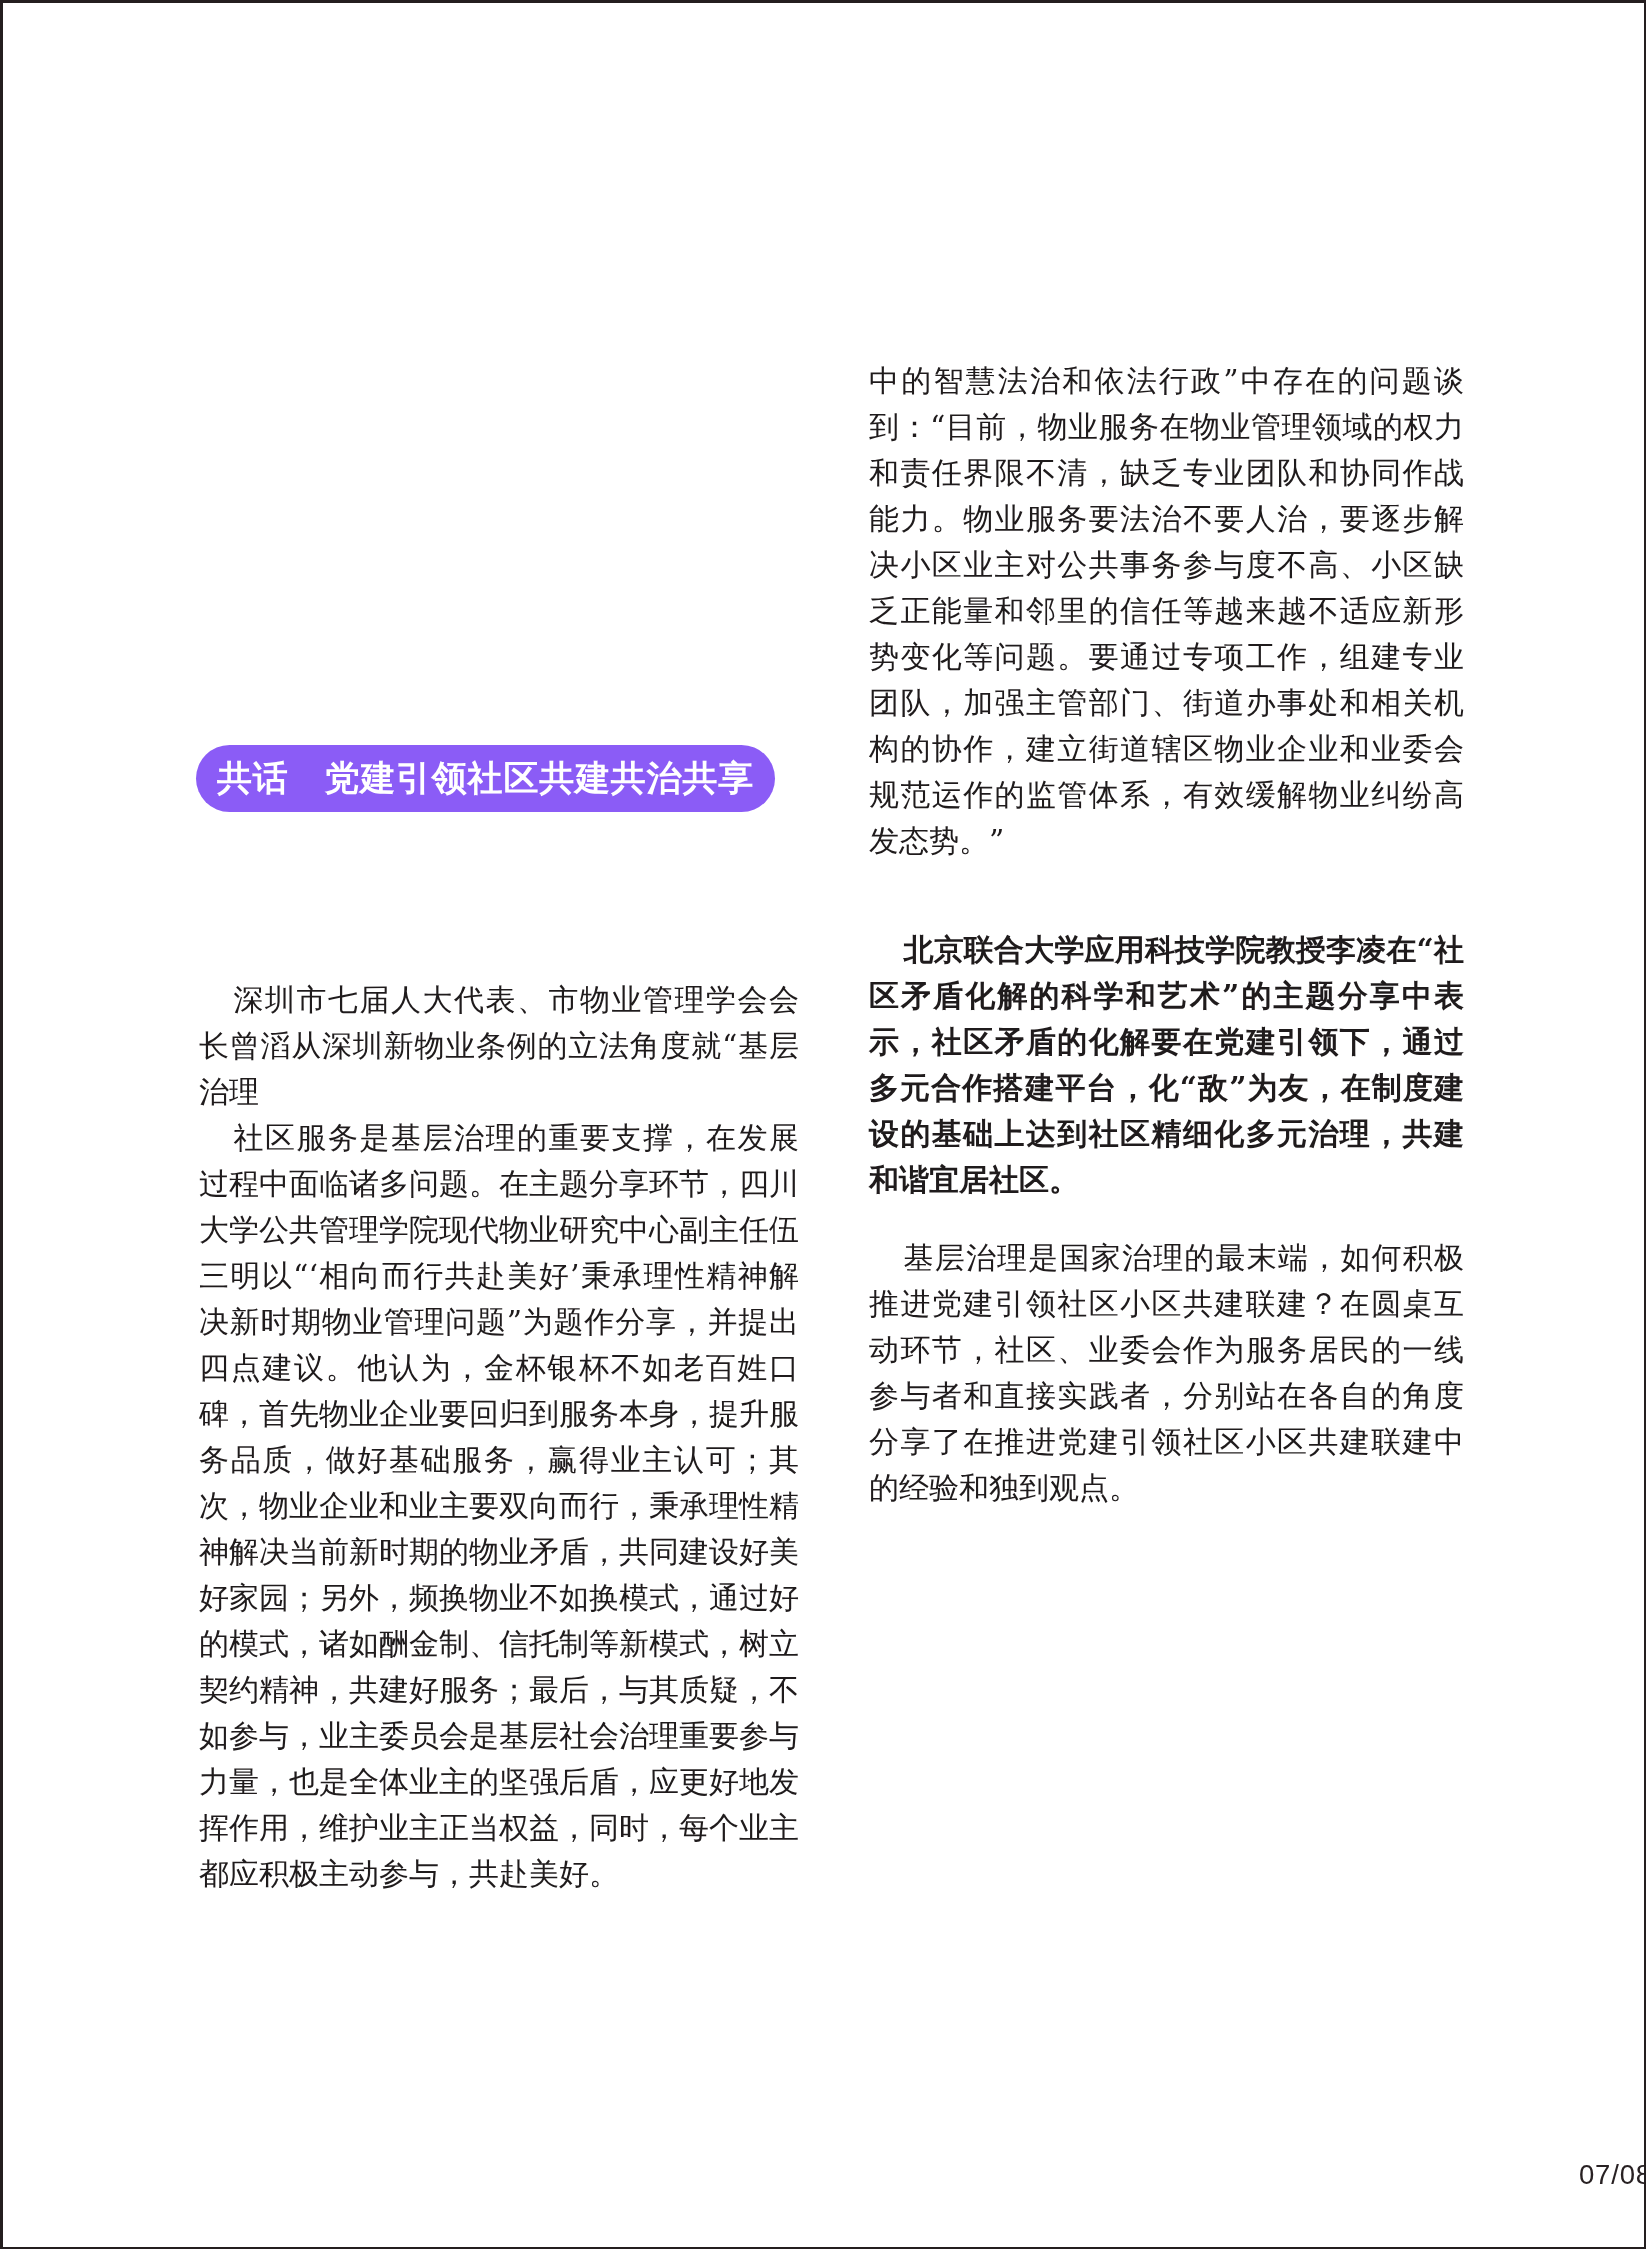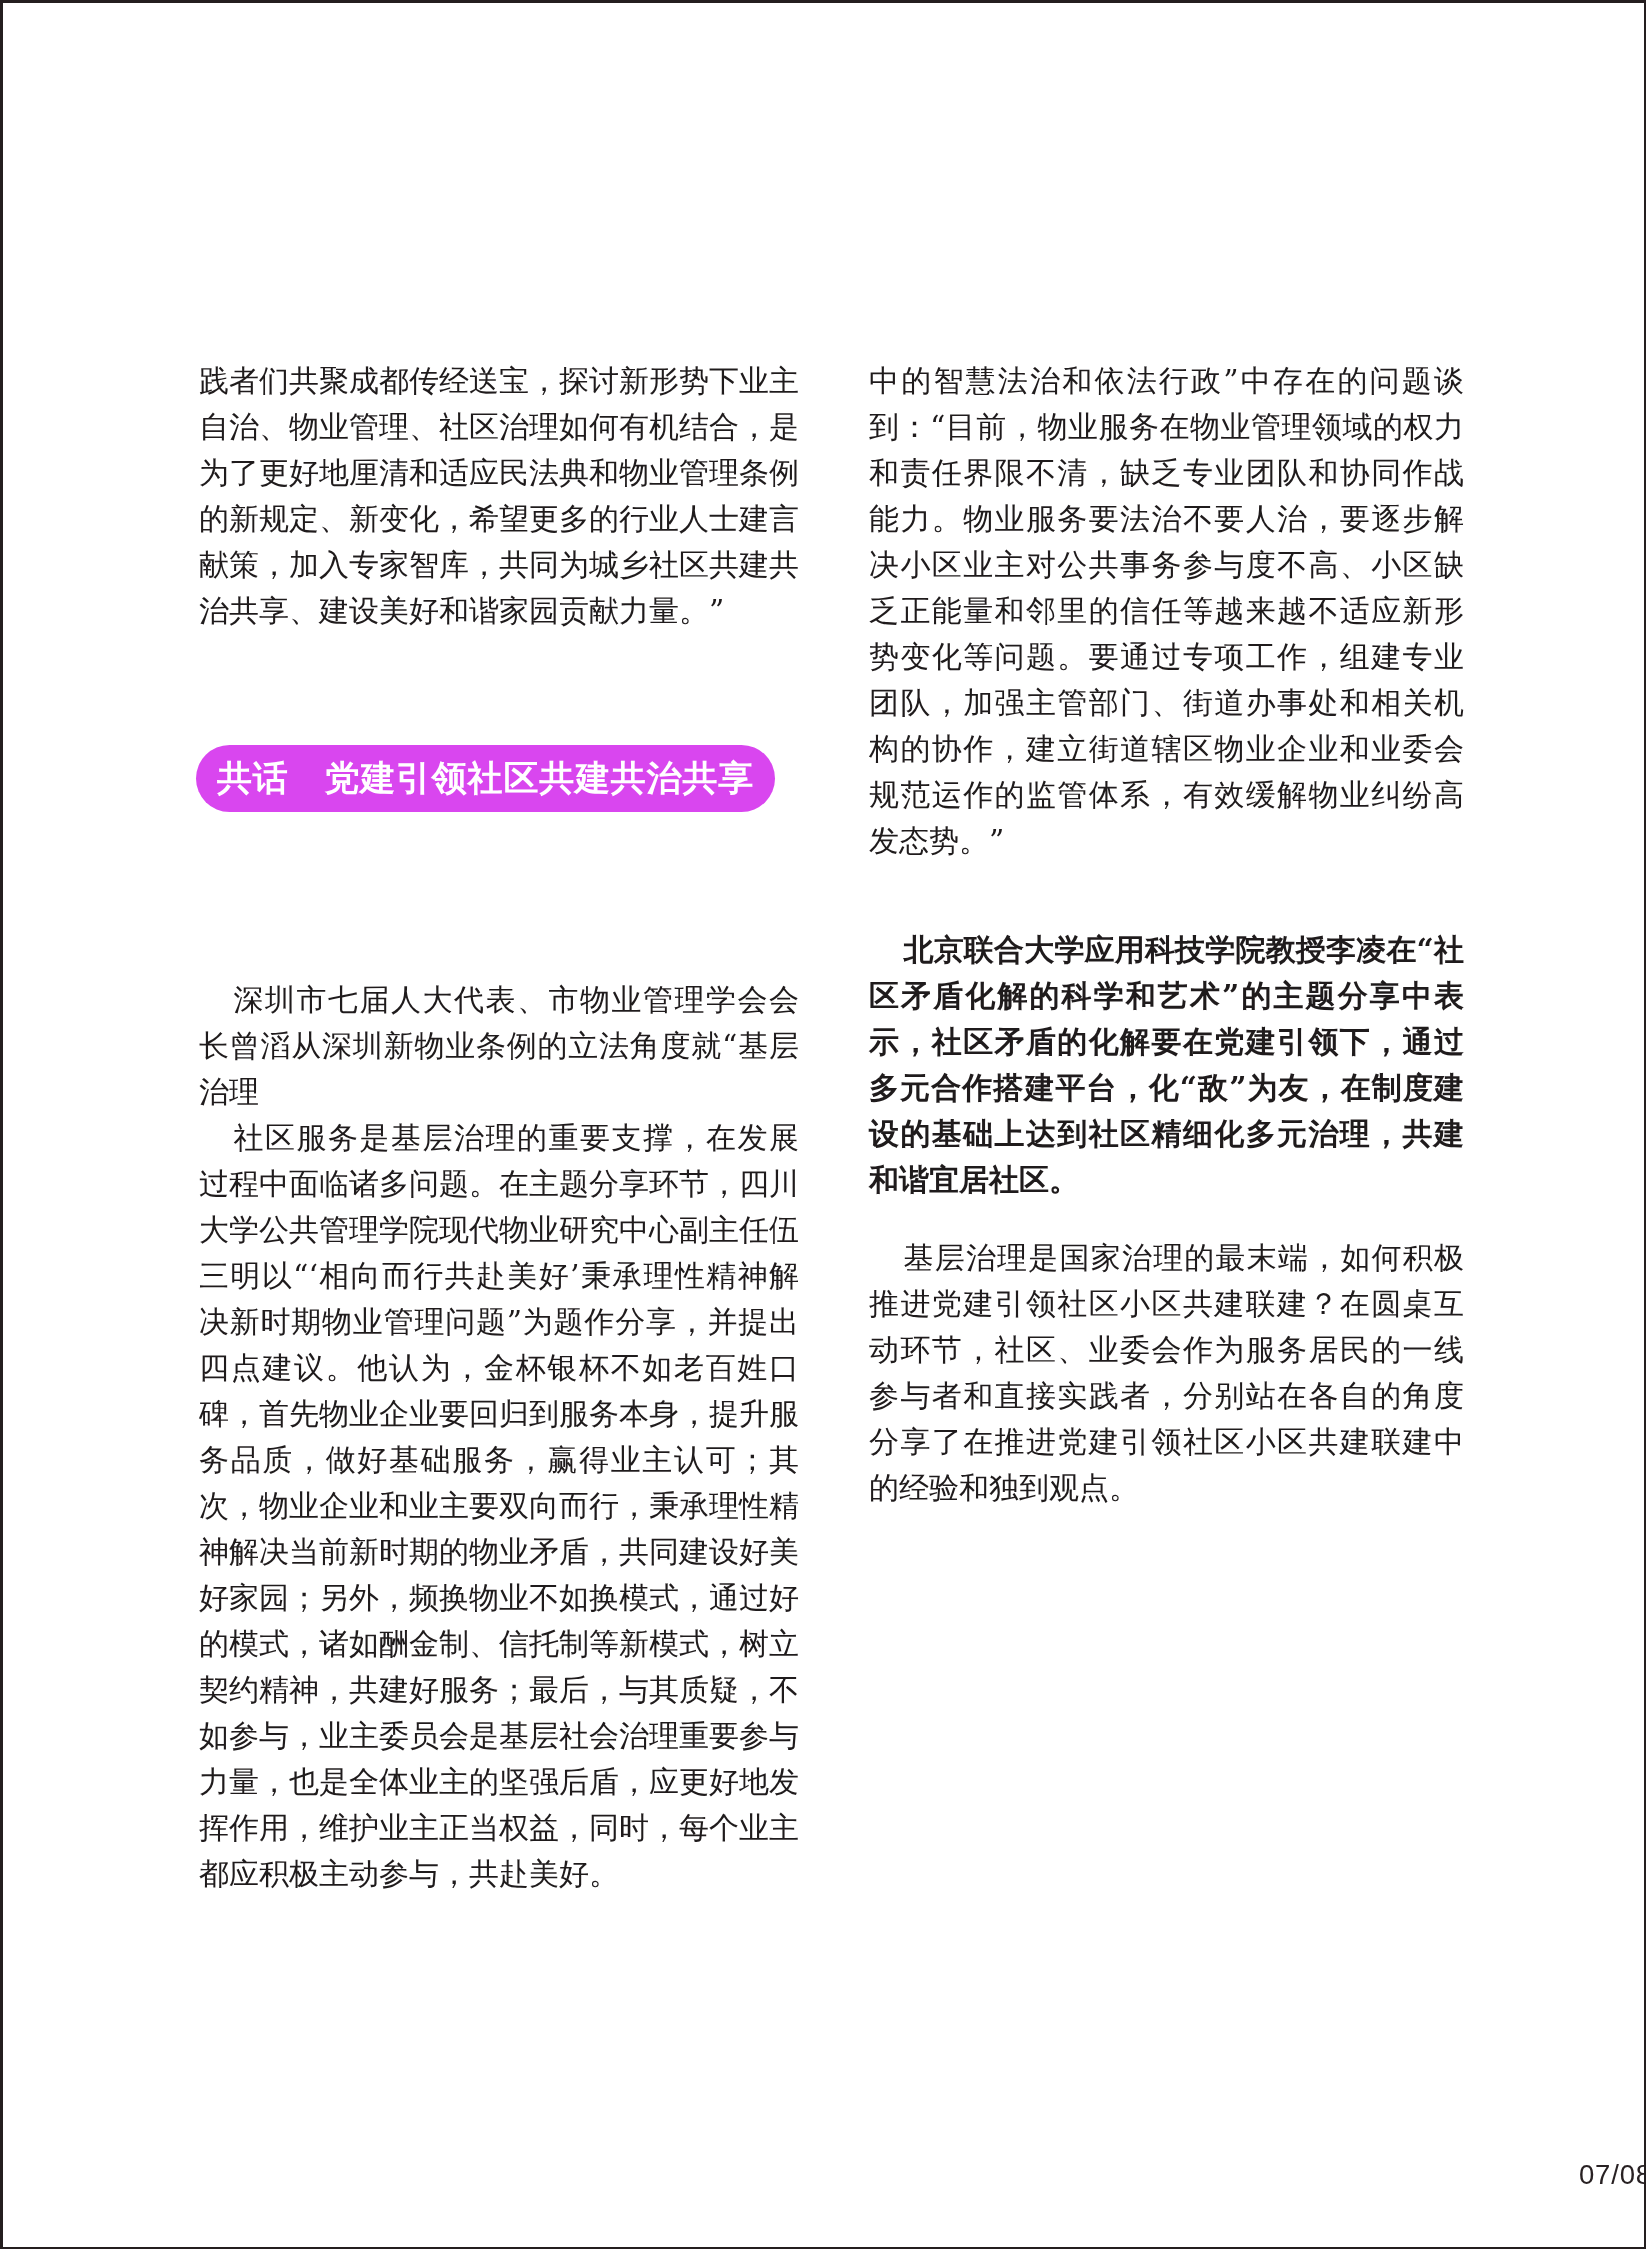--- a/index.html
+++ b/index.html
@@ -27,21 +27,21 @@
   .col-left-bottom{left:196px;top:881px;width:600px;}
   .col-right{left:866px;top:355px;width:595px;}
   .lp3{margin-top:93px;}
   .rp2{margin-top:63px;font-weight:bold;}
   .rp3{margin-top:36px;}
   .rp4{margin-top:32px;}
   .banner{
     position:absolute;
     left:193px;top:742px;
     width:579px;height:67px;
-    background:#d946ef;
+    background:#8b5cf6;
     border-radius:34px;
     display:flex;
     align-items:center;
     justify-content:center;
   }
   .banner span{
     font-family:"Liberation Sans","DejaVu Sans",sans-serif;
     font-weight:bold;
     font-size:35px;
     letter-spacing:0.8px;
@@ -56,23 +56,20 @@
     font-size:27.5px;
     color:#282123;
     letter-spacing:0.8px;
   }
 </style>
 </head>
 <body>
 
 <div class="page">
 
-  <div class="col col-left-top">
-    <p class="para">践者们共聚成都传经送宝，探讨新形势下业主自治、物业管理、社区治理如何有机结合，是为了更好地厘清和适应民法典和物业管理条例的新规定、新变化，希望更多的行业人士建言献策，加入专家智库，共同为城乡社区共建共治共享、建设美好和谐家园贡献力量。”</p>
-  </div>
 
   <div class="banner">
     <span>共话　党建引领社区共建共治共享</span>
   </div>
 
   <div class="col col-left-bottom">
     <p class="para indent lp3">深圳市七届人大代表、市物业管理学会会长曾滔从深圳新物业条例的立法角度就“基层治理</p>
     <p class="para indent">社区服务是基层治理的重要支撑，在发展过程中面临诸多问题。在主题分享环节，四川大学公共管理学院现代物业研究中心副主任伍三明以“‘相向而行共赴美好’秉承理性精神解决新时期物业管理问题”为题作分享，并提出四点建议。他认为，金杯银杯不如老百姓口碑，首先物业企业要回归到服务本身，提升服务品质，做好基础服务，赢得业主认可；其次，物业企业和业主要双向而行，秉承理性精神解决当前新时期的物业矛盾，共同建设好美好家园；另外，频换物业不如换模式，通过好的模式，诸如酬金制、信托制等新模式，树立契约精神，共建好服务；最后，与其质疑，不如参与，业主委员会是基层社会治理重要参与力量，也是全体业主的坚强后盾，应更好地发挥作用，维护业主正当权益，同时，每个业主都应积极主动参与，共赴美好。</p>
   </div>
 

